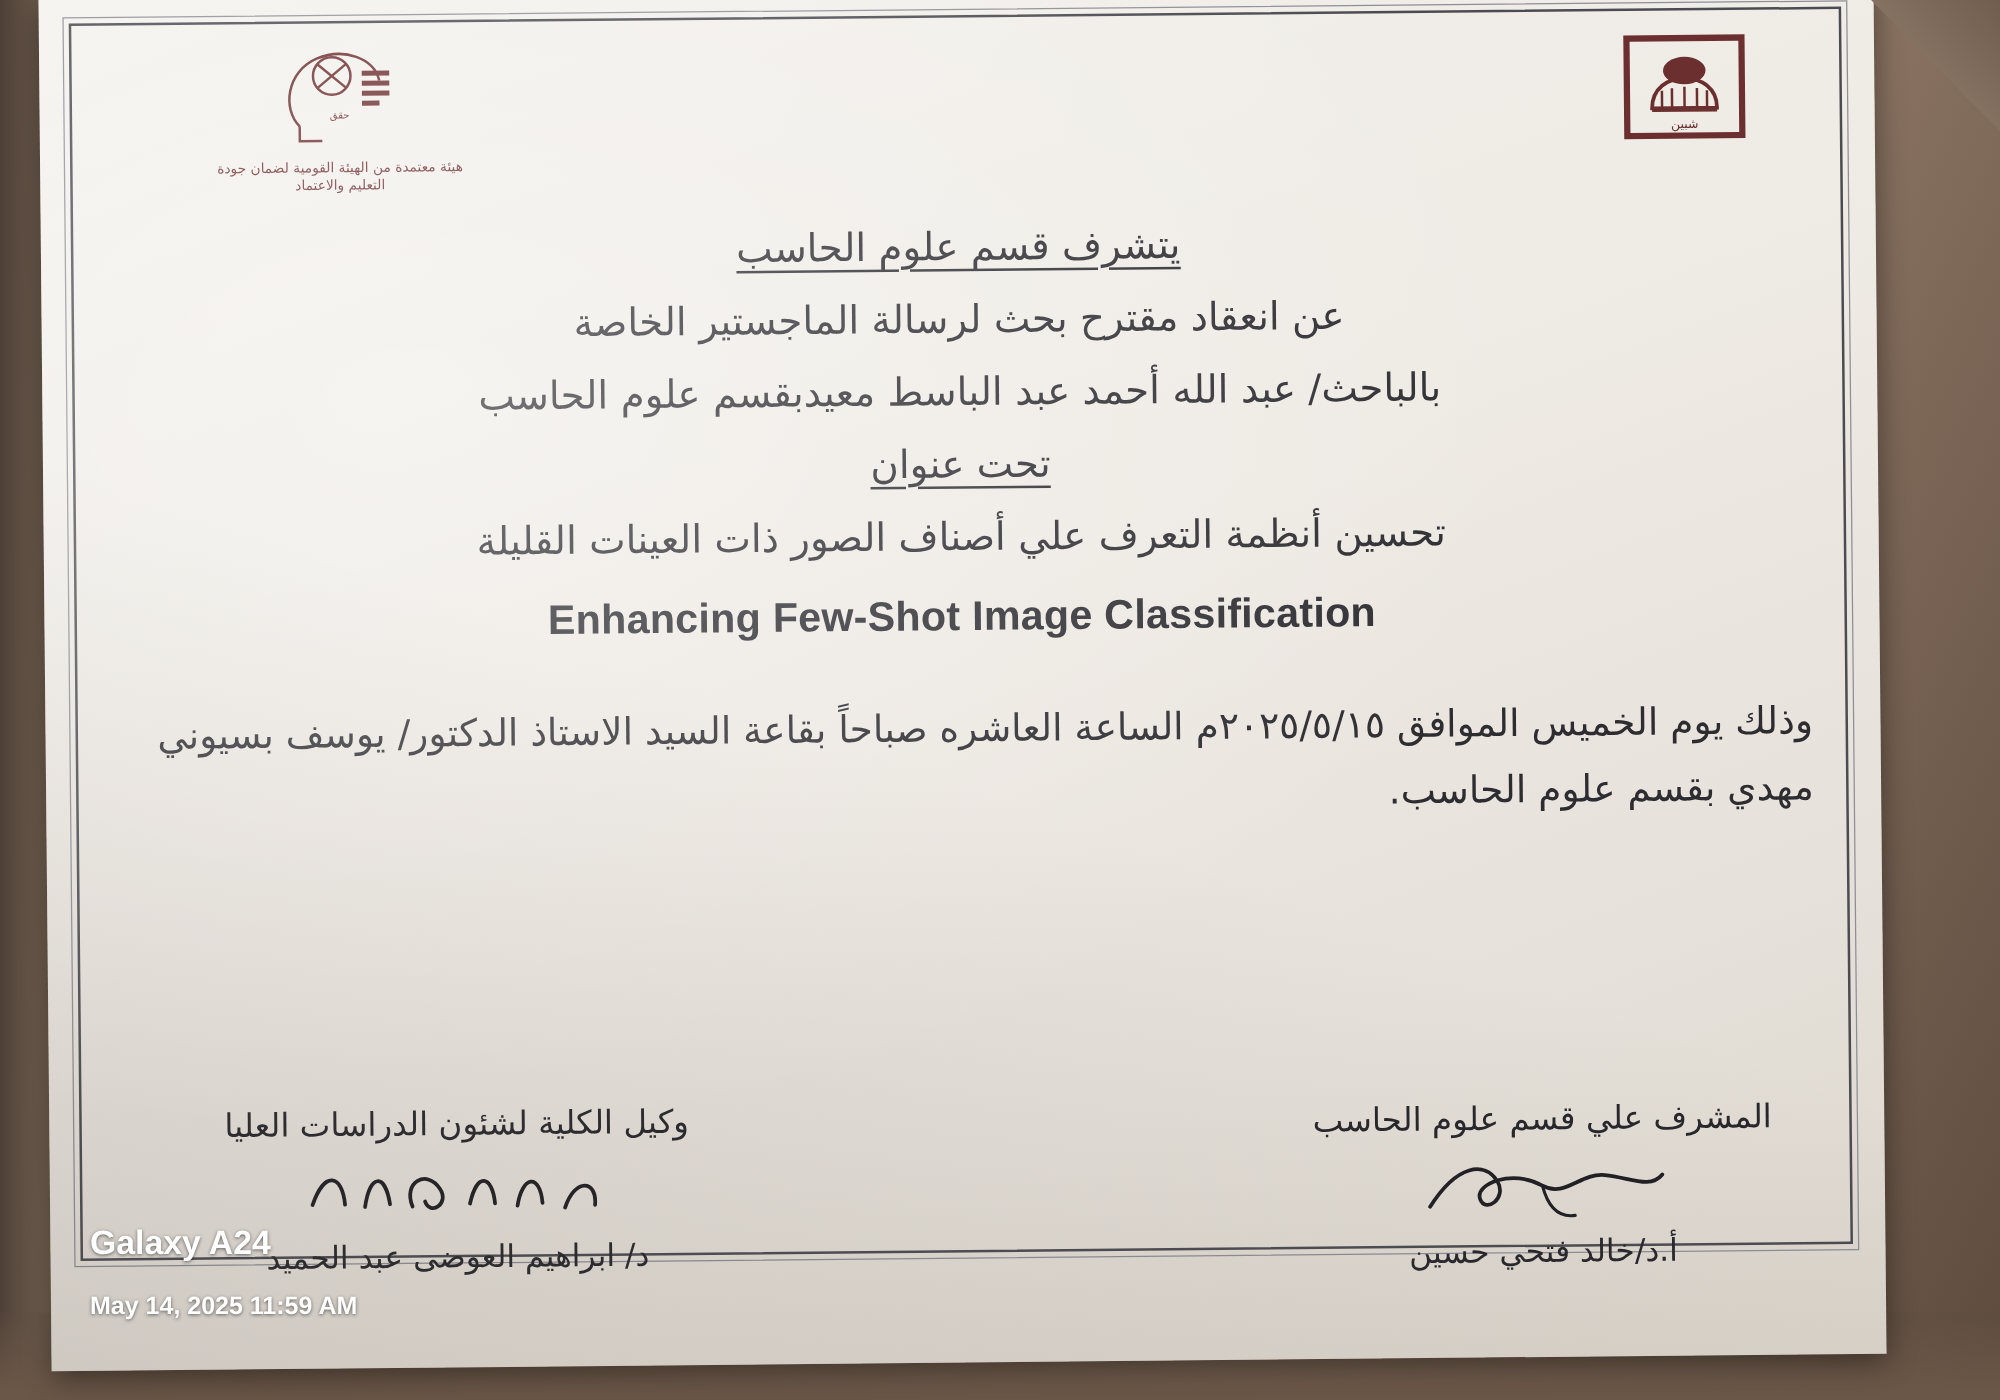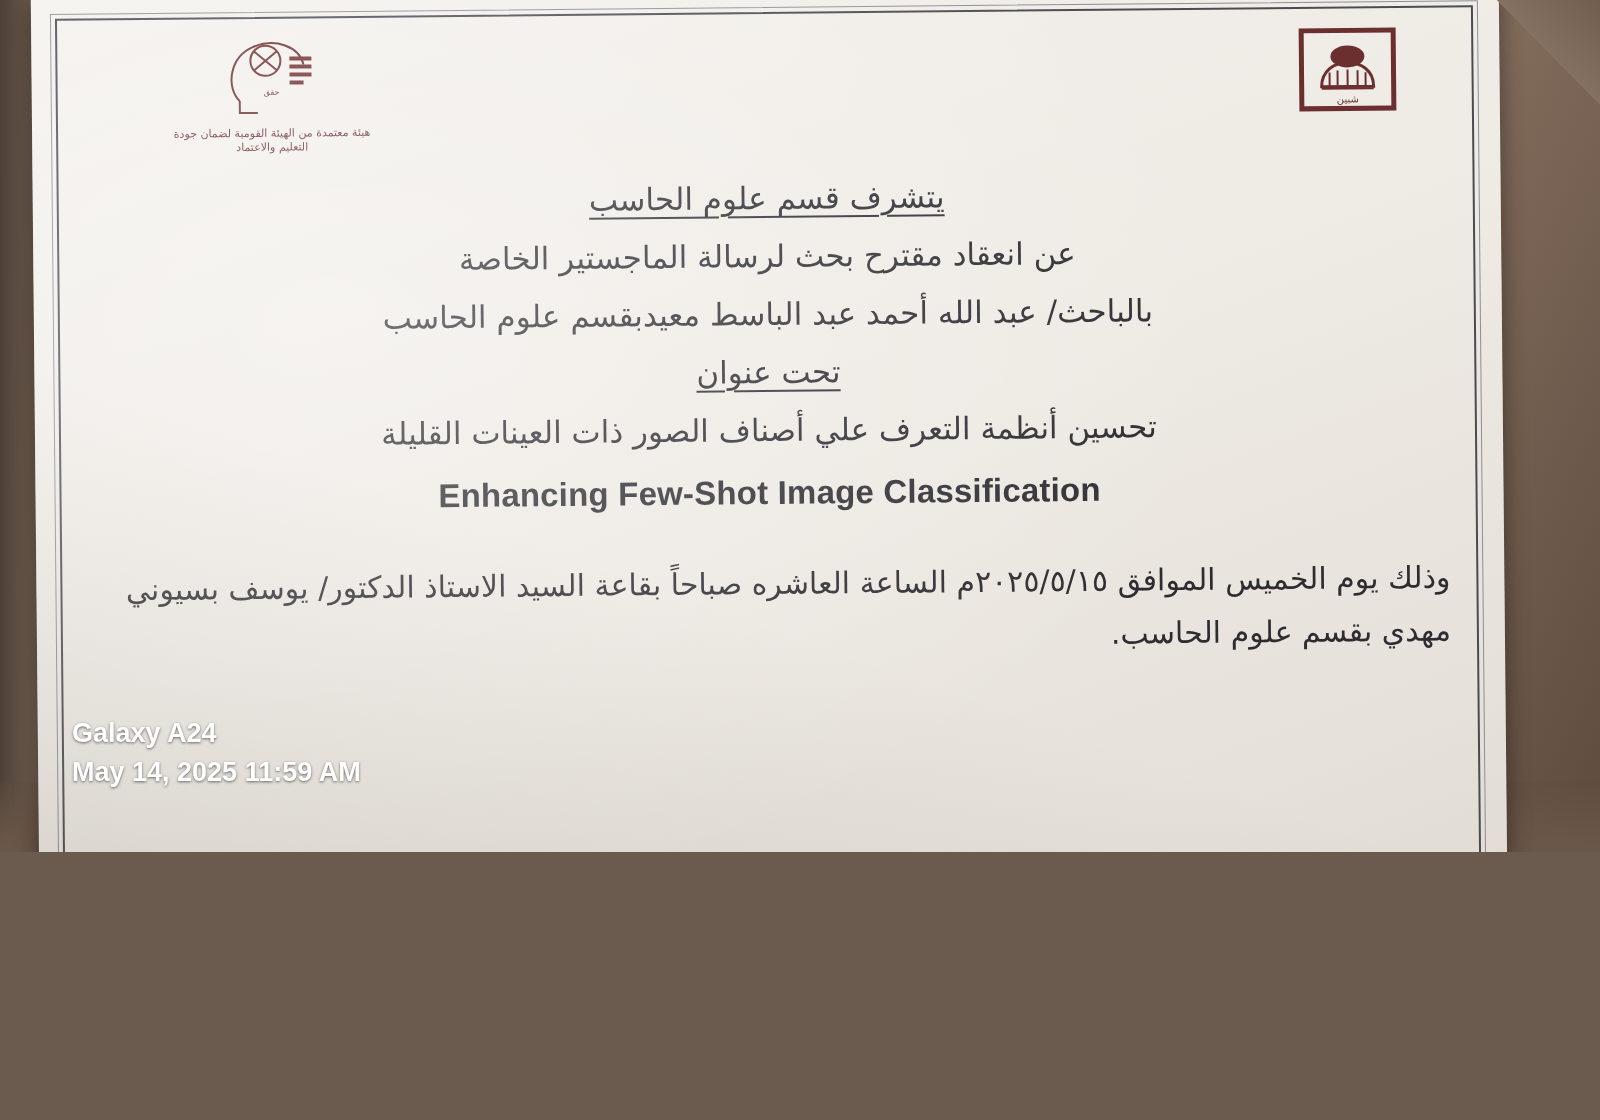--- a/index.html
+++ b/index.html
@@ -3,21 +3,21 @@
 <meta charset="utf-8">
 <style>
   html, body {
     margin: 0;
     padding: 0;
     background: #6b5a4e;
   }
   #stage {
     position: relative;
     width: 1600px;
-    height: 852px;
+    height: 1120px;
     overflow: hidden;
     background: #7d6a5a;
     font-family: "Liberation Sans", sans-serif;
   }
 
   
   .backdrop {
     position: absolute;
     inset: 0;
     background:
@@ -200,24 +200,24 @@
     text-shadow: 0 1px 3px rgba(0,0,0,0.55);
     font-family: "Liberation Sans", sans-serif;
     z-index: 8;
   }
   .wm-model {
     font-size: 27px;
     font-weight: 700;
     line-height: 1.25;
   }
   .wm-stamp {
-    font-size: 27px;
+    font-size: 20px;
     font-weight: 700;
     line-height: 1.3;
-    margin-top: 4px;
+    margin-top: 20px;
   }
 </style>
 </head>
 <body>
 
 <div id="stage">
   <div class="backdrop"></div>
   <div class="backdrop-dark-left"></div>
   <div class="backdrop-bottom"></div>
 

